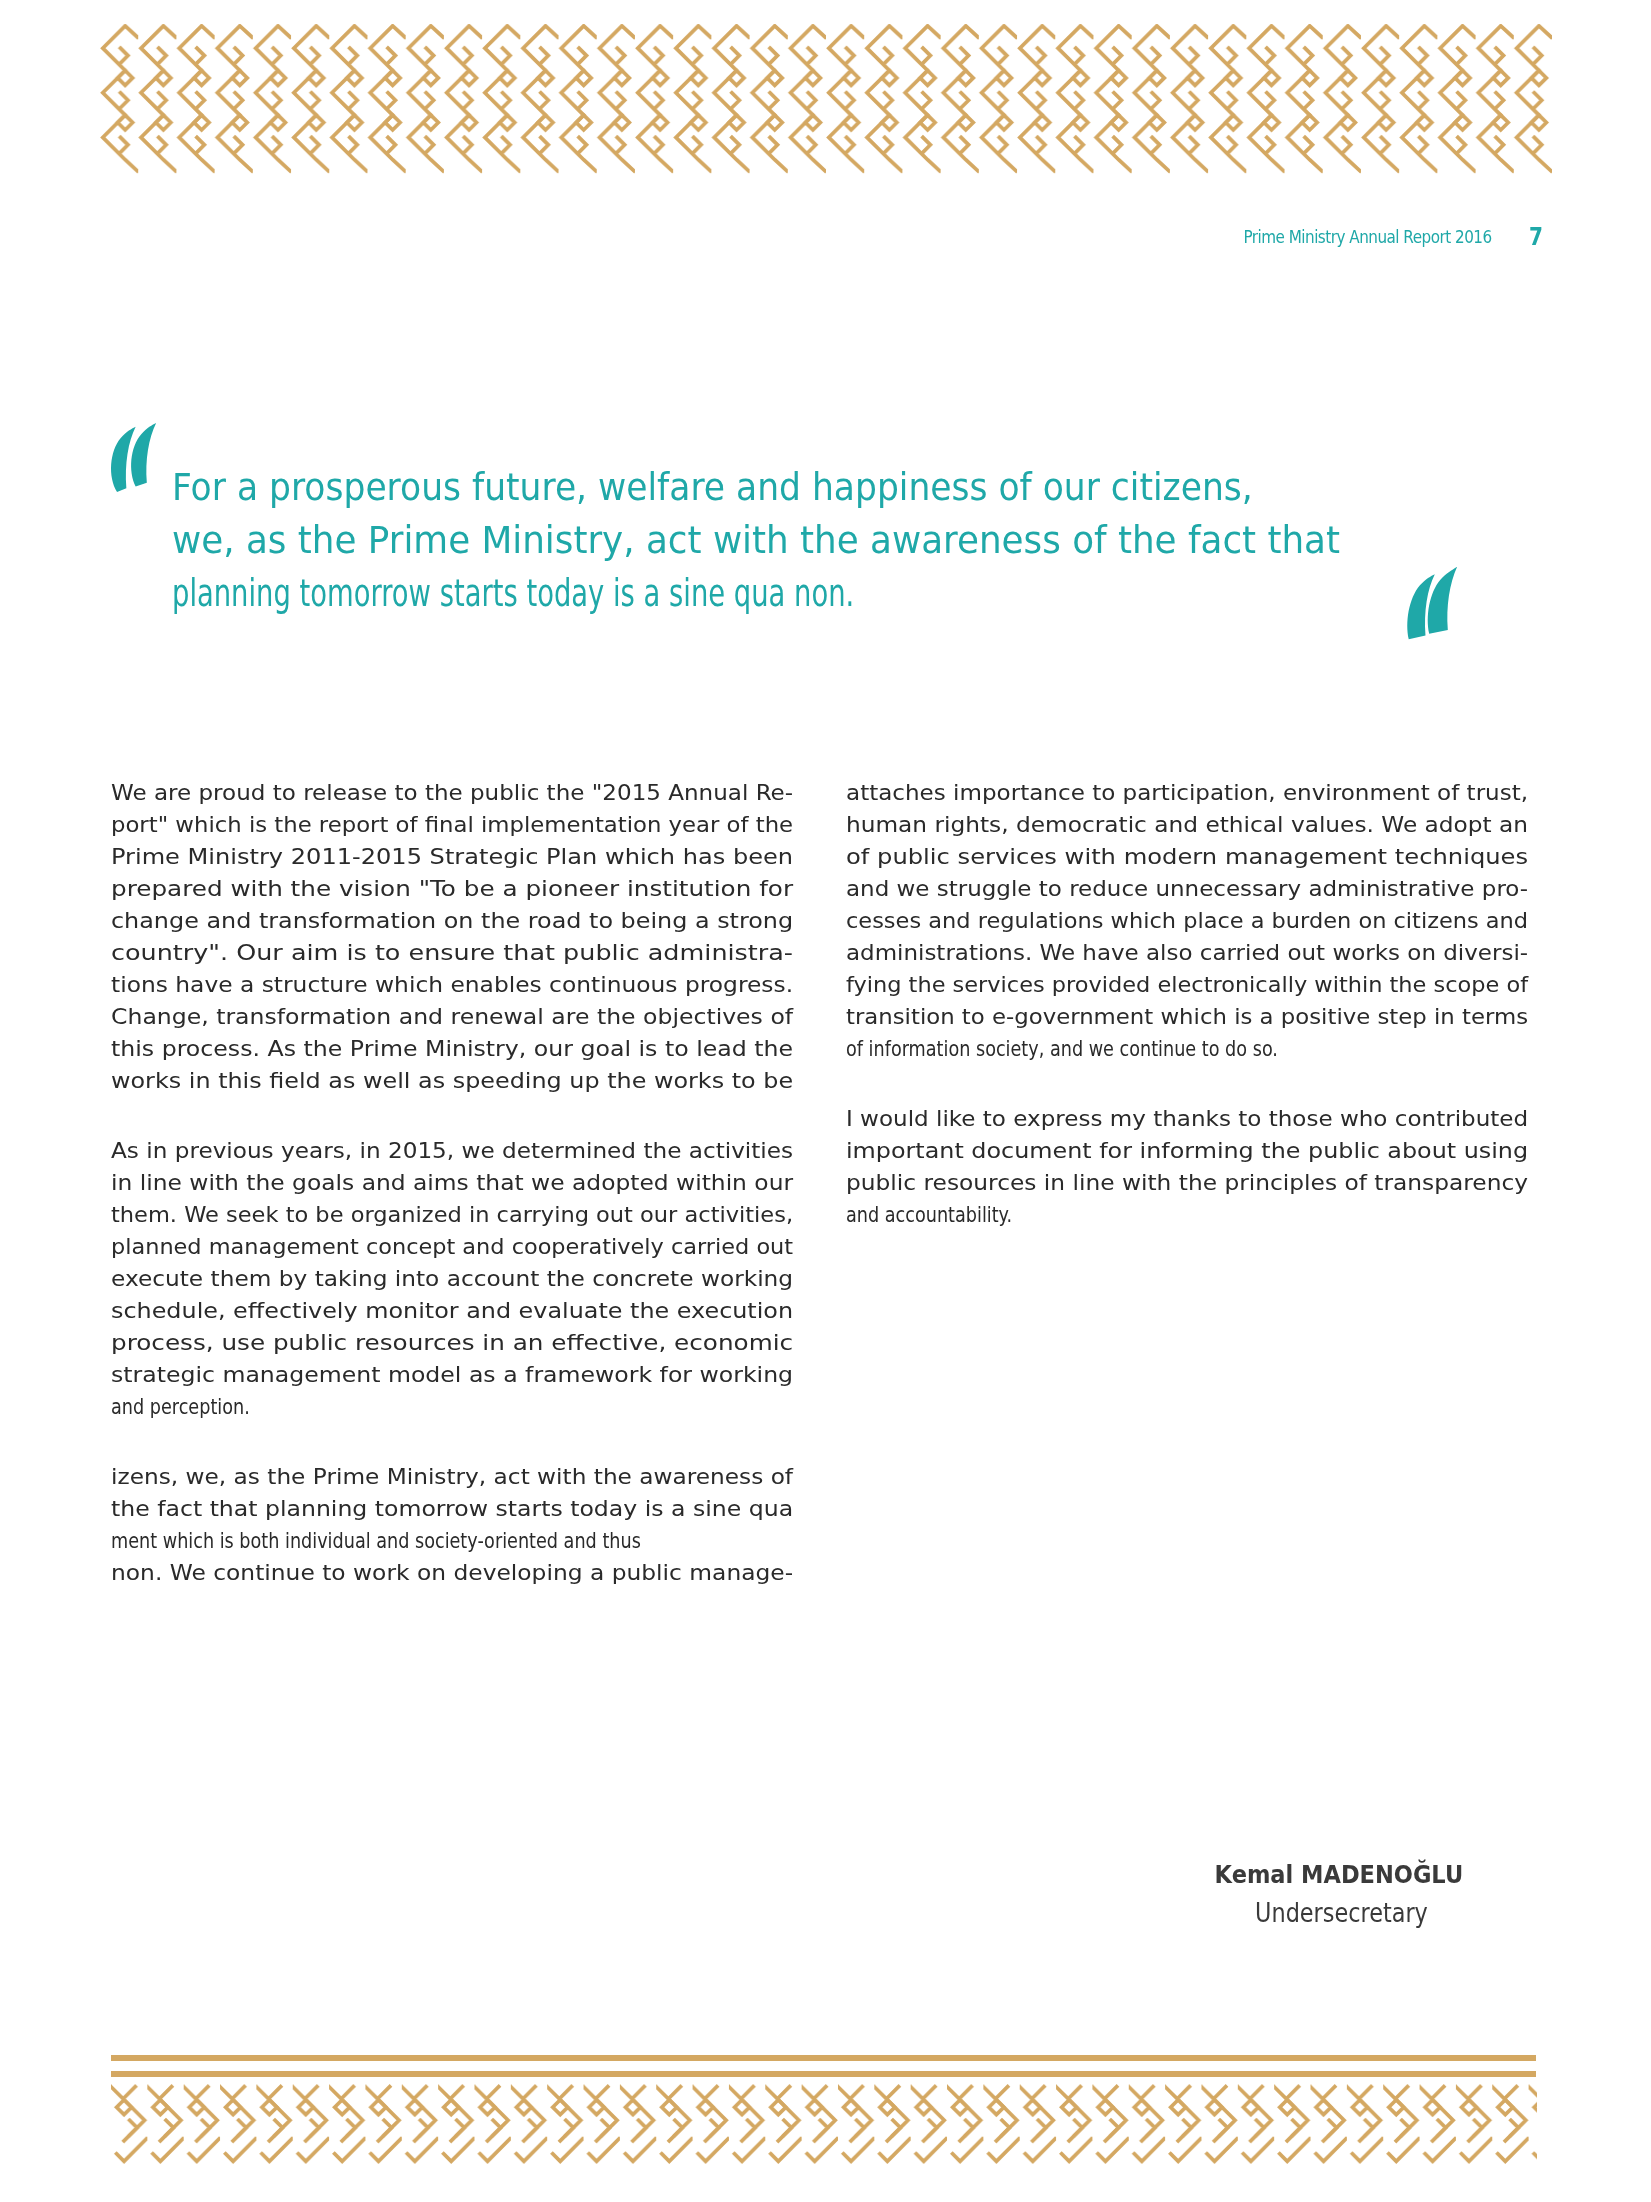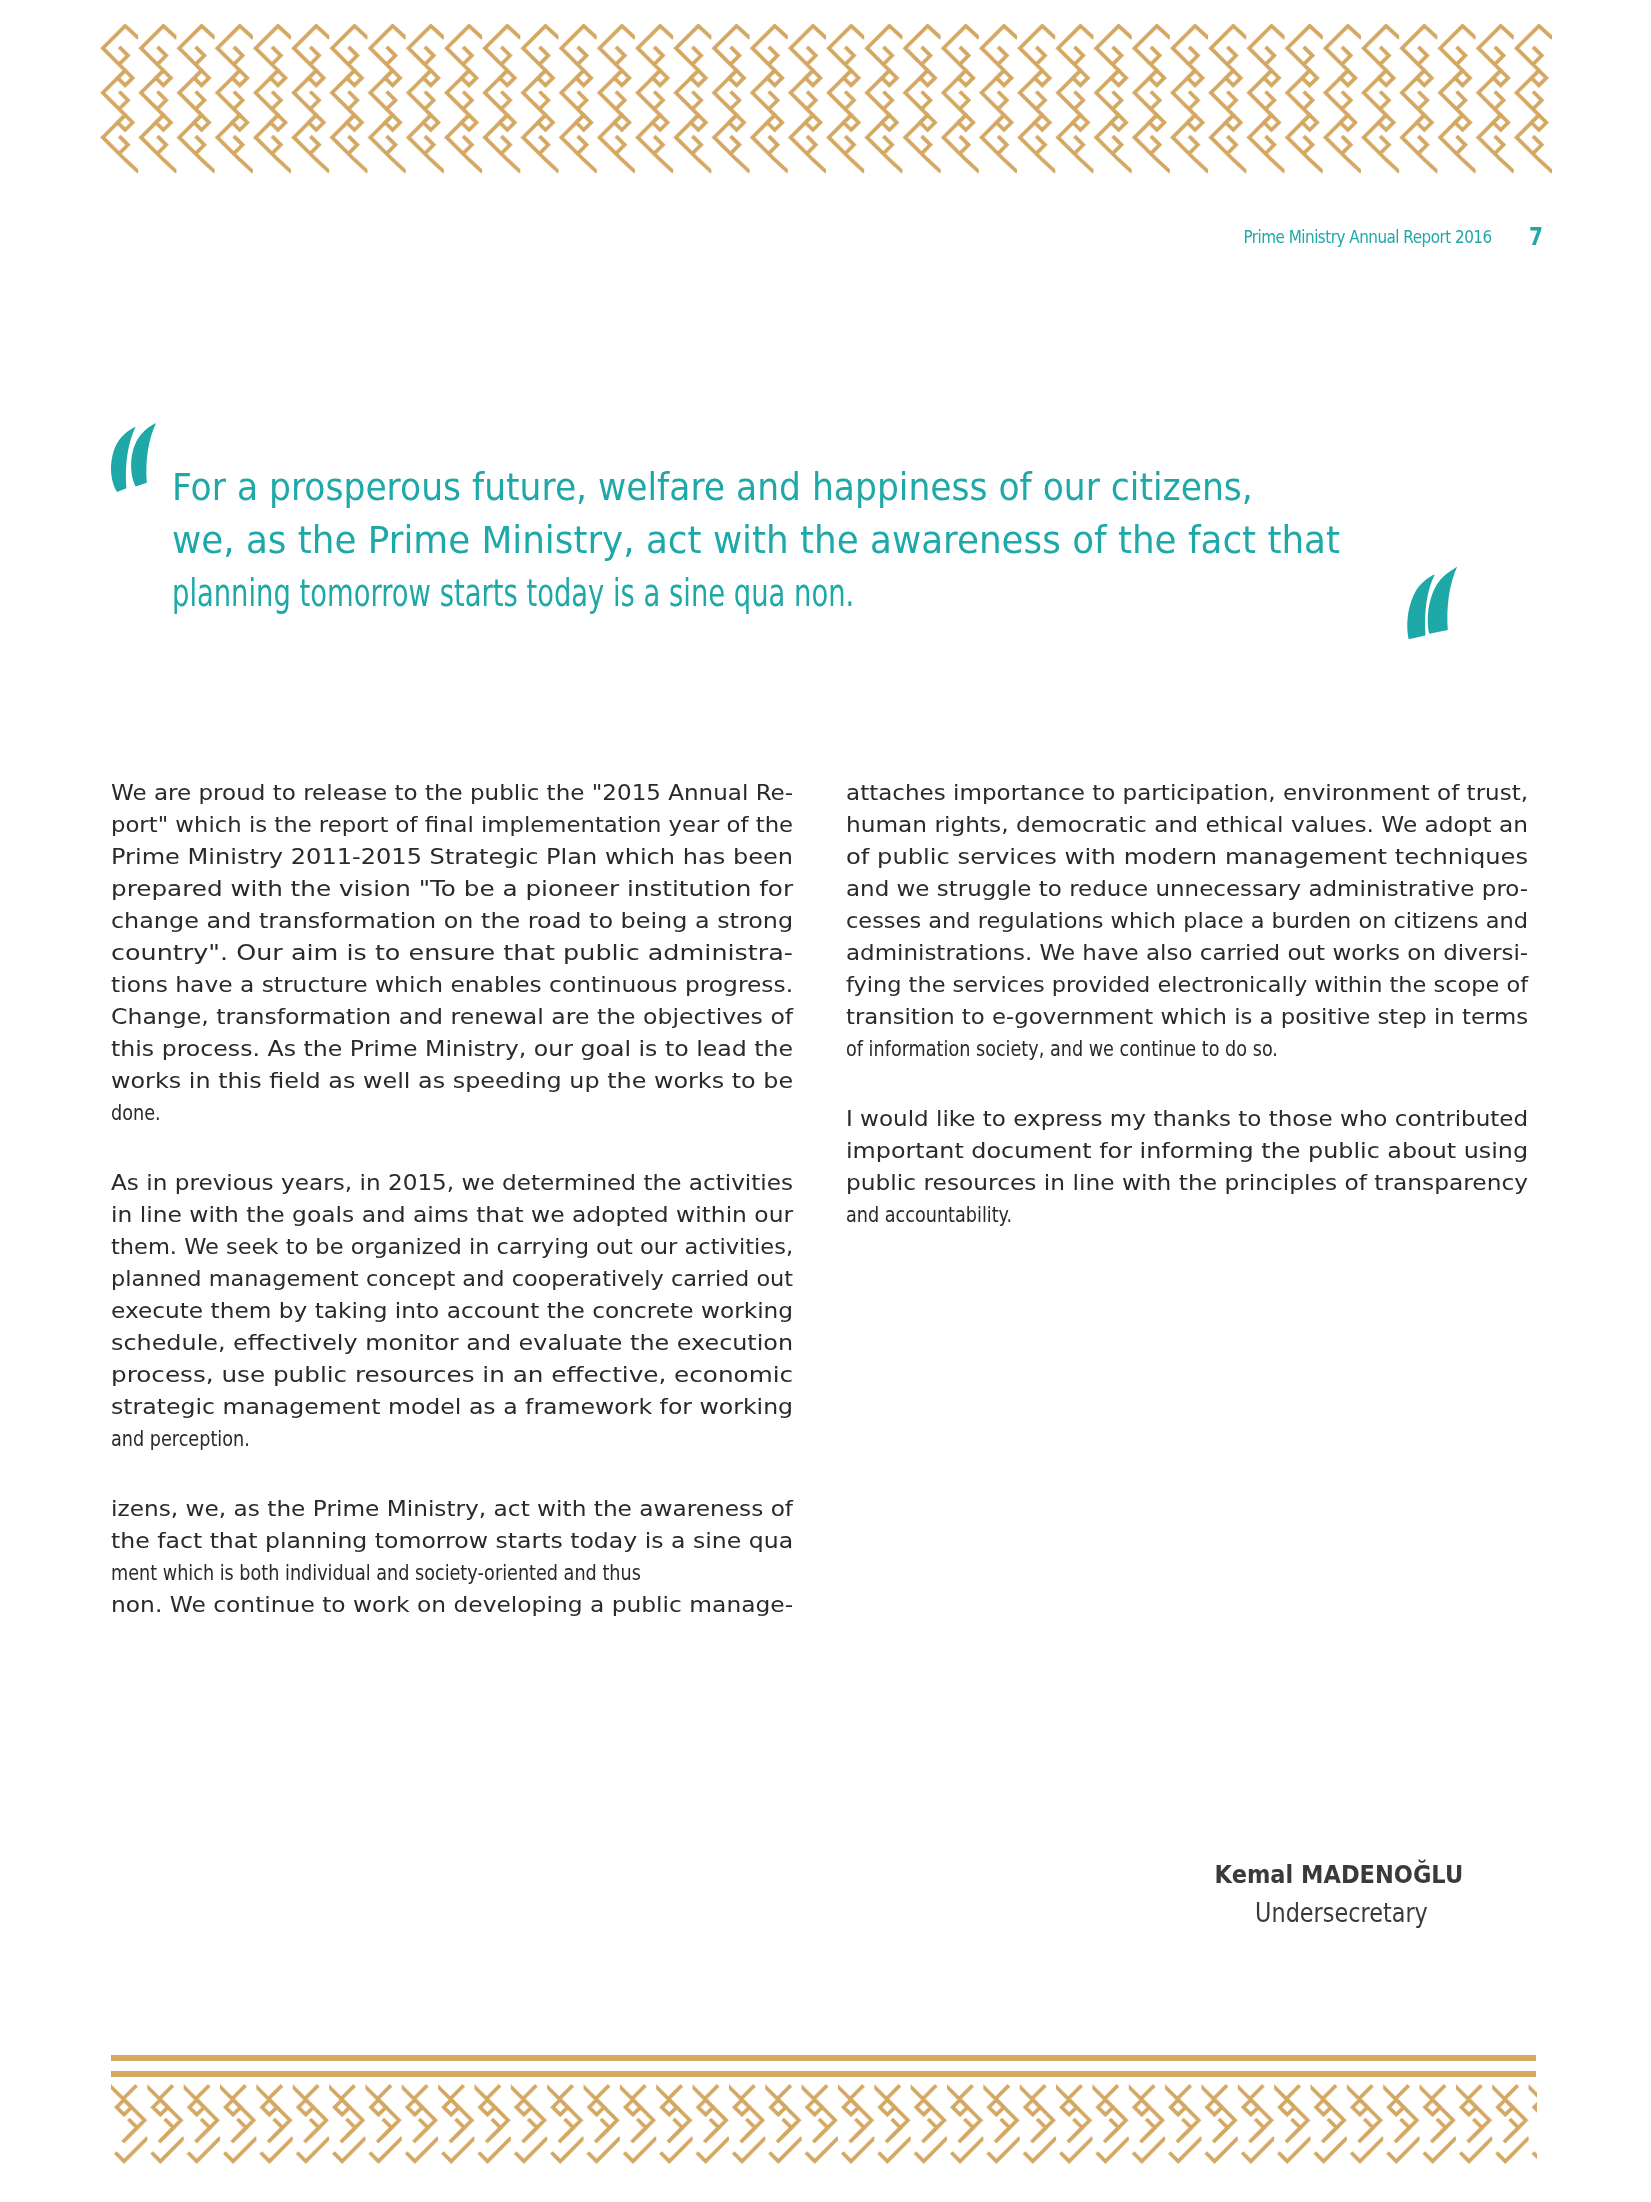--- a/index.html
+++ b/index.html
@@ -81,21 +81,20 @@
       <div class="line"><span style="transform: scaleX(1.1235);">We are proud to release to the public the "2015 Annual Re-</span></div>
       <div class="line"><span style="transform: scaleX(1.1101);">port" which is the report of final implementation year of the</span></div>
       <div class="line"><span style="transform: scaleX(1.1742);">Prime Ministry 2011-2015 Strategic Plan which has been</span></div>
       <div class="line"><span style="transform: scaleX(1.203);">prepared with the vision "To be a pioneer institution for</span></div>
       <div class="line"><span style="transform: scaleX(1.164);">change and transformation on the road to being a strong</span></div>
       <div class="line"><span style="transform: scaleX(1.2414);">country". Our aim is to ensure that public administra-</span></div>
       <div class="line"><span style="transform: scaleX(1.1385);">tions have a structure which enables continuous progress.</span></div>
       <div class="line"><span style="transform: scaleX(1.1491);">Change, transformation and renewal are the objectives of</span></div>
       <div class="line"><span style="transform: scaleX(1.153);">this process. As the Prime Ministry, our goal is to lead the</span></div>
       <div class="line"><span style="transform: scaleX(1.1643);">works in this field as well as speeding up the works to be</span></div>
-      <div class="line"><span style="transform: scaleX(0.86);">done.</span></div>
     </div>
     <div class="para">
       <div class="line"><span style="transform: scaleX(1.1292);">As in previous years, in 2015, we determined the activities</span></div>
       <div class="line"><span style="transform: scaleX(1.1398);">in line with the goals and aims that we adopted within our</span></div>
       <div class="line"><span style="transform: scaleX(1.0974);">them. We seek to be organized in carrying out our activities,</span></div>
       <div class="line"><span style="transform: scaleX(1.0929);">planned management concept and cooperatively carried out</span></div>
       <div class="line"><span style="transform: scaleX(1.1339);">execute them by taking into account the concrete working</span></div>
       <div class="line"><span style="transform: scaleX(1.1641);">schedule, effectively monitor and evaluate the execution</span></div>
       <div class="line"><span style="transform: scaleX(1.203);">process, use public resources in an effective, economic</span></div>
       <div class="line"><span style="transform: scaleX(1.1506);">strategic management model as a framework for working</span></div>

